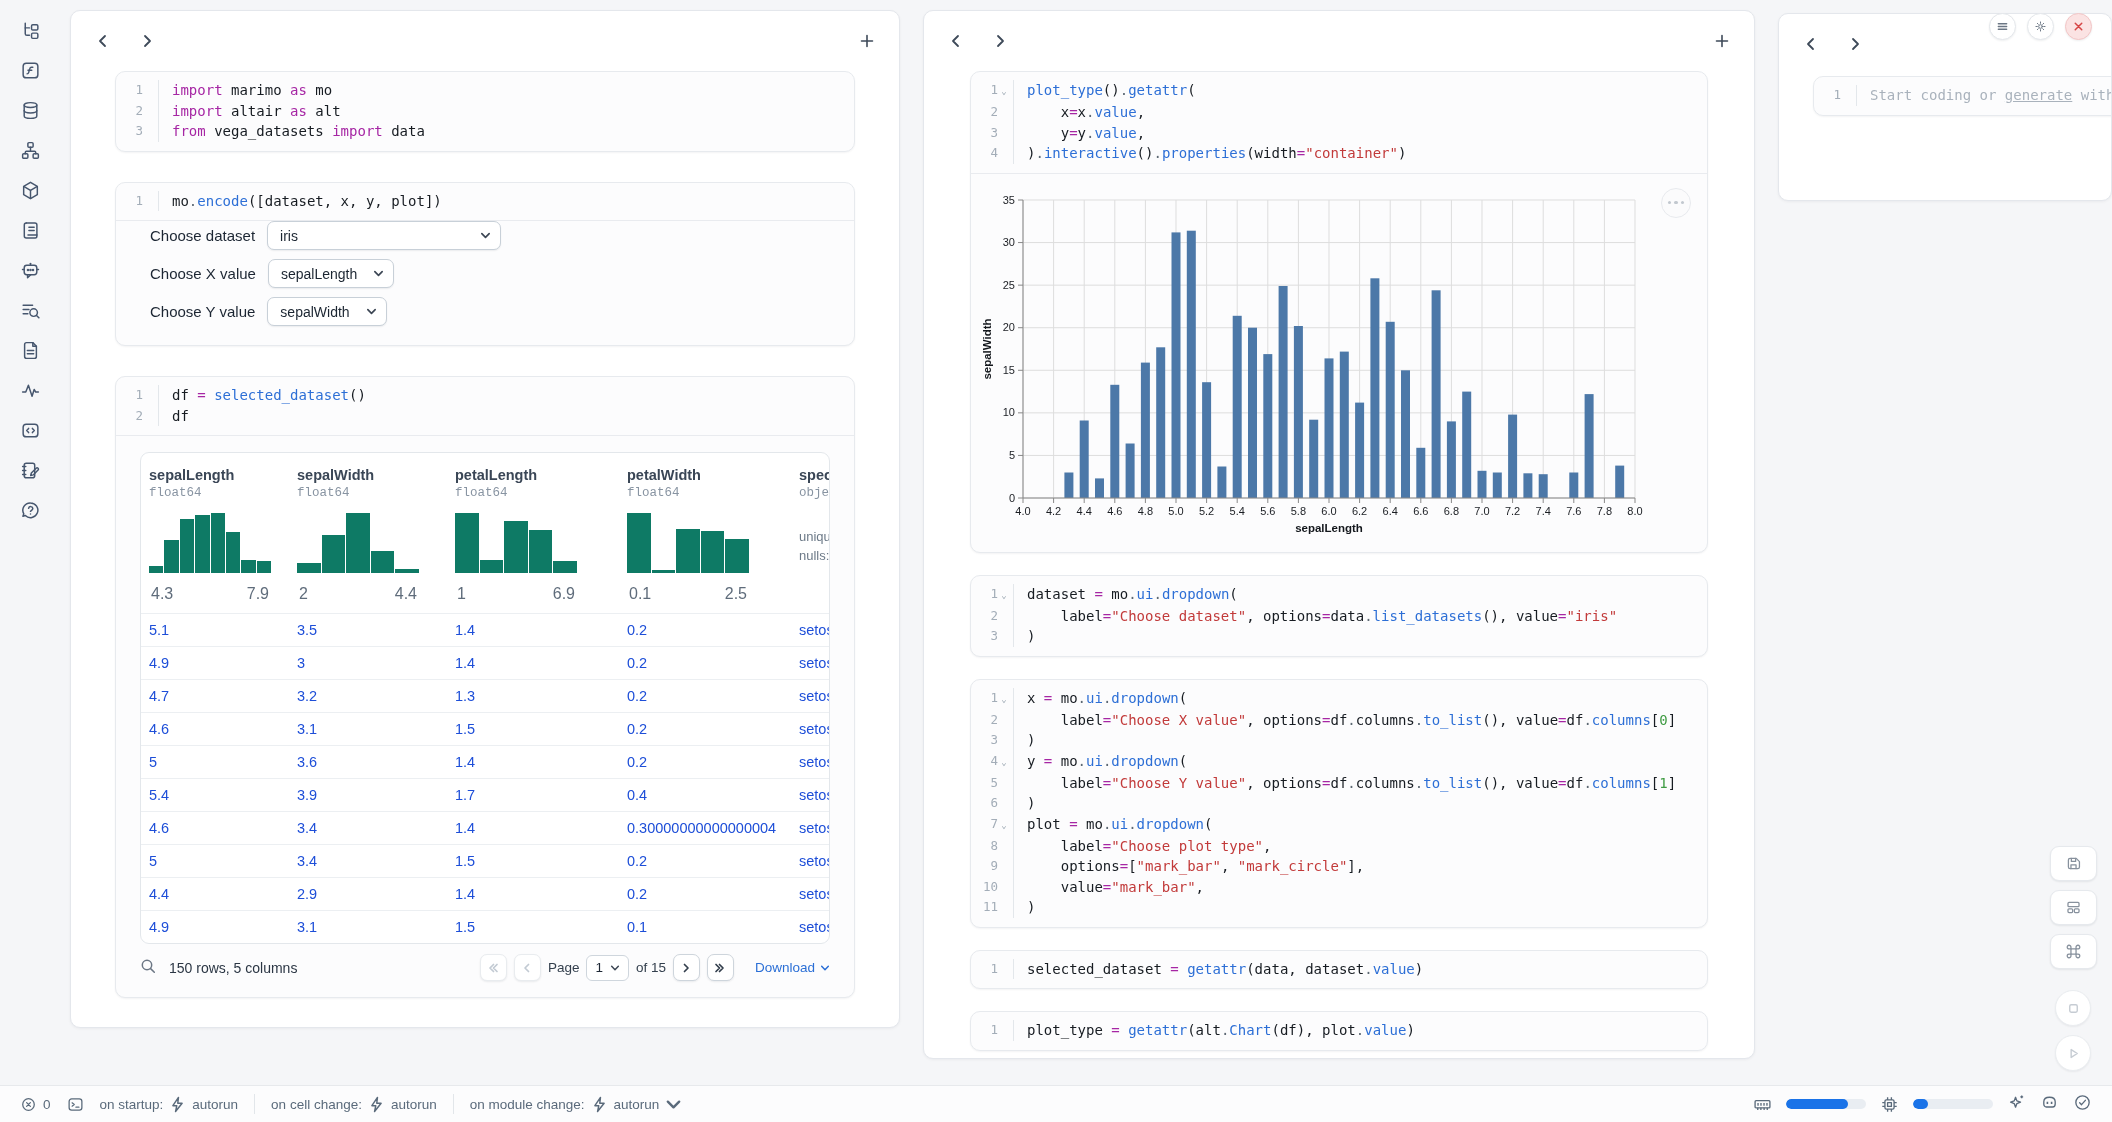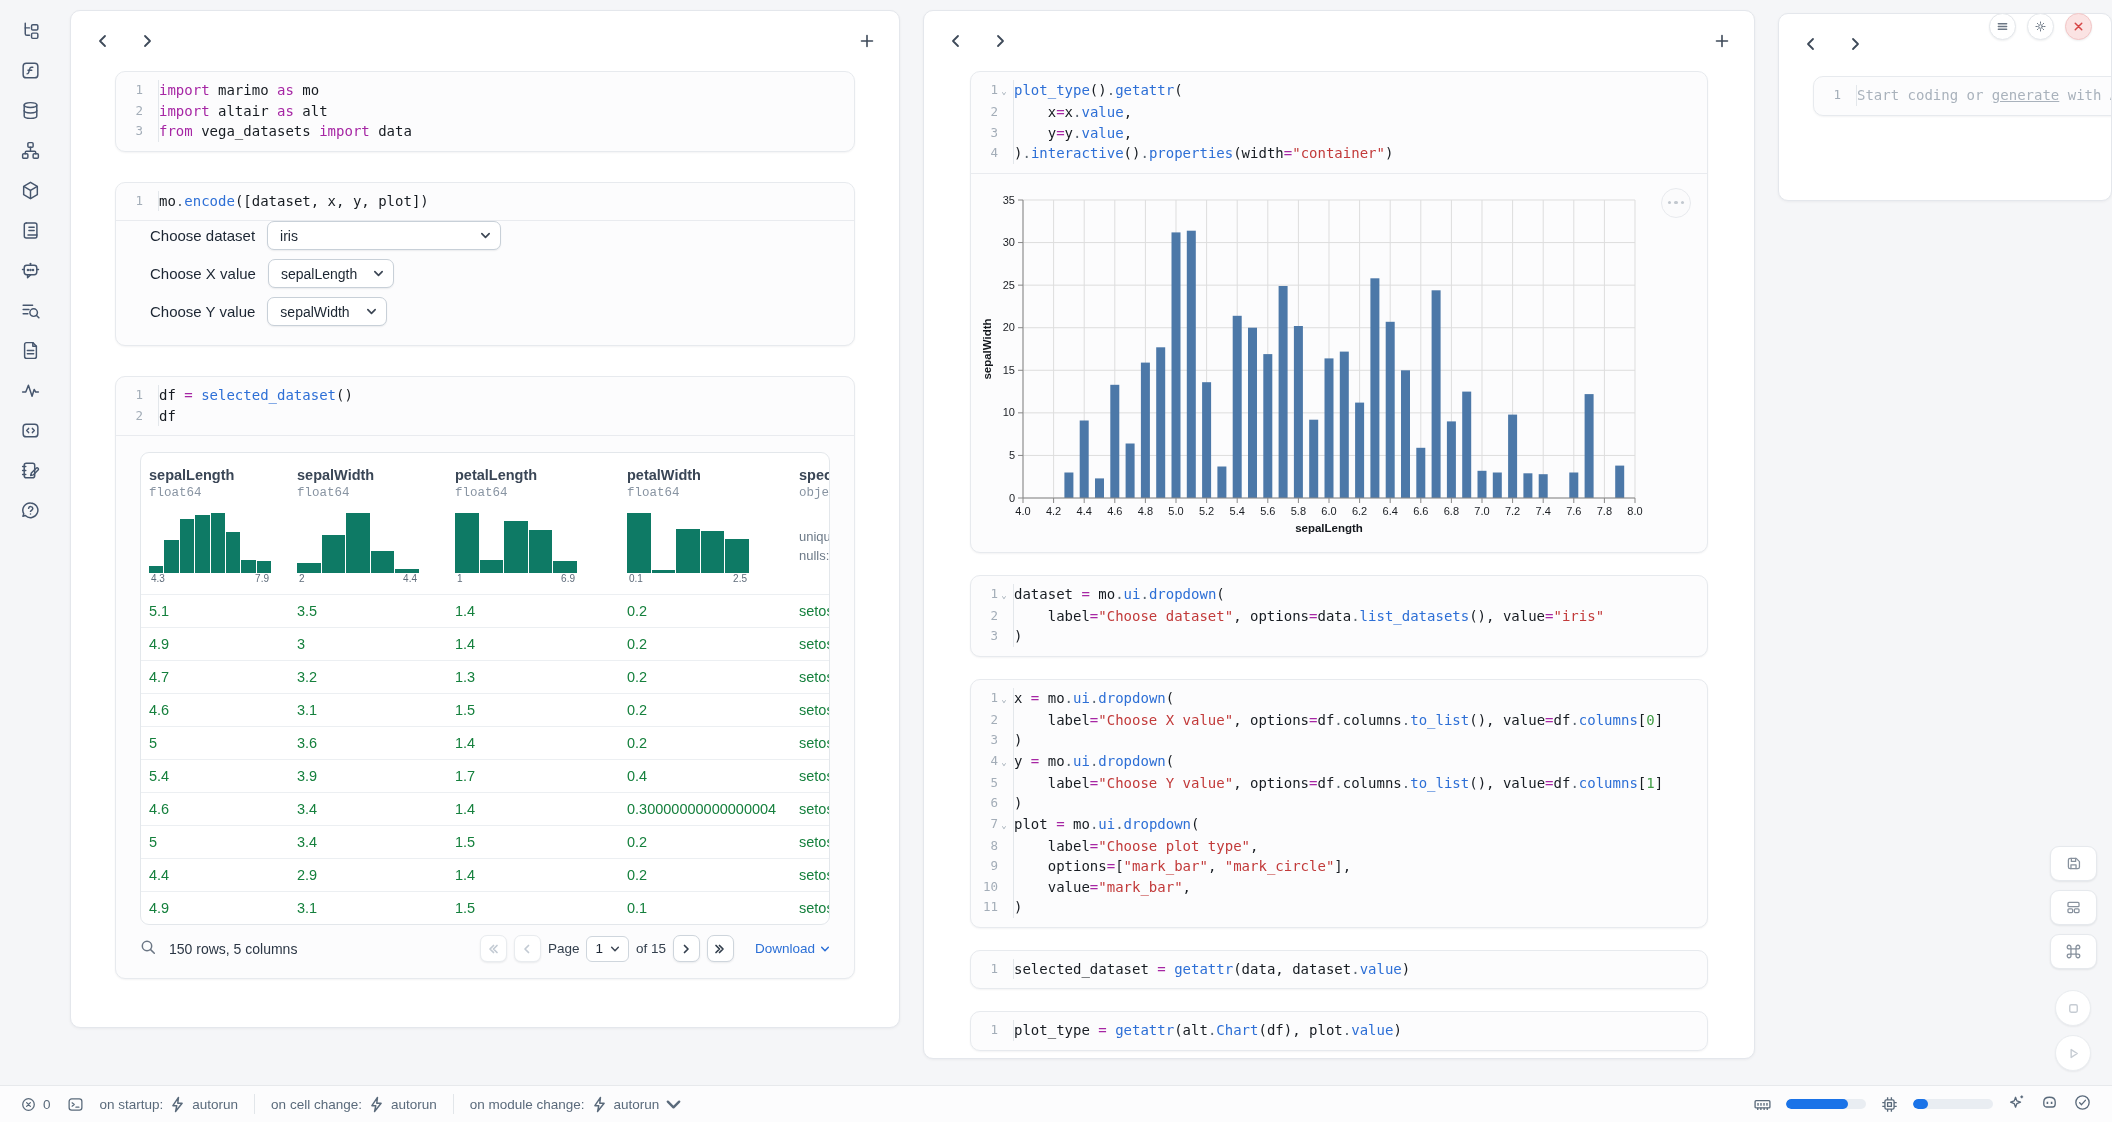--- a/index.html
+++ b/index.html
@@ -28,21 +28,21 @@
   .cell{background:#fcfcfd;border:1px solid #e7eaee;border-radius:10px;
     box-shadow:0 1px 2px rgba(16,24,40,.05);margin:0 44px 30px;overflow:hidden;}
   .mid-panel .cell{margin:0 46px 22px;}
   .codebox{padding:8px 0 9px;}
   .cline{display:flex;font-family:"DejaVu Sans Mono",monospace;font-size:14px;
     line-height:20.5px;white-space:pre;}
   .gut{flex:0 0 42px;display:flex;justify-content:flex-end;color:#a3adb8;font-size:12.5px;
     padding-right:3px;}
   .gut .fold{width:12px;font-size:9px;color:#93a0ac;text-align:center;line-height:22px;}
   .gut .nofold{width:12px;}
-  .csrc{border-left:1px solid #e3e7eb;color:#171c22;flex:1;}
+  .csrc{border-left:1px solid #e3e7eb;padding-left:13px;color:#171c22;flex:1;}
   .tk-k{color:#a626a4;}.tk-o{color:#a626a4;}.tk-f{color:#2d6fd6;}
   .tk-s{color:#c23a3a;}.tk-n{color:#3f9b43;}.tk-d{color:#5c6873;}.tk-t{color:#171c22;}
   .out{border-top:1px solid #e9ebef;}
 
   
   .controls{padding:0 34px 10px;}
   .ctl-row{display:flex;align-items:center;gap:12px;margin:0 0 9px;font-size:15px;color:#1c2633;}
   .sel{display:inline-flex;align-items:center;justify-content:space-between;height:29px;
     border:1px solid #c8d0d8;border-radius:7px;background:#fff;padding:0 9px 0 12px;
     font-size:14px;color:#1b2531;gap:16px;box-shadow:0 1px 1.5px rgba(16,24,40,.07);cursor:pointer;}
@@ -50,24 +50,24 @@
   .sel svg{width:11px;height:11px;color:#3c4654;flex:0 0 auto;}
 
   
   .dtcard{margin:16px 24px 10px;border:1px solid #e3e7eb;border-radius:9px;overflow:hidden;background:#fff;}
   .trow{display:grid;grid-template-columns:148px 158px 172px 172px 1fr;}
   .hcell{padding:14px 0 10px 8px;overflow:hidden;}
   .cname{font-weight:bold;font-size:14.5px;color:#3a4656;white-space:nowrap;}
   .ctype{font-size:12.5px;color:#8894a2;margin-top:3px;white-space:nowrap;font-family:Liberation Mono, monospace;}
   .hist{display:flex;align-items:flex-end;gap:1px;height:60px;width:122px;margin-top:13px;}
   .hist i{flex:1;background:#0e7a65;display:block;}
-  .minmax{display:flex;justify-content:space-between;width:122px;font-size:10px;
-    color:#5f6c7b;margin-top:0;padding:0 2px;align-items:flex-end;}
+  .minmax{display:flex;justify-content:space-between;width:122px;font-size:16px;
+    color:#5f6c7b;margin-top:12px;padding:0 2px;align-items:flex-end;}
   .meta{font-size:13px;color:#6d7a88;margin-top:27px;line-height:19px;white-space:nowrap;}
-  .drow{border-top:1px solid #eceff2;height:33px;align-items:center;font-size:14.5px;color:#15803d;}
+  .drow{border-top:1px solid #eceff2;height:33px;align-items:center;font-size:14.5px;color:#1d4ed8;}
   .dcell{padding-left:8px;white-space:nowrap;overflow:hidden;align-self:center;}
   .tfoot{display:flex;align-items:center;margin:10px 24px 16px;font-size:14px;color:#2b3644;}
   .tfoot-left{display:flex;gap:12px;align-items:center;}
   .pager{display:flex;align-items:center;gap:7px;margin-left:auto;font-size:13.5px;color:#333f4d;}
   .pgbtn{width:27px;height:27px;border-radius:7px;display:flex;align-items:center;justify-content:center;
     background:#fff;border:1px solid #e9ecef;box-shadow:0 1px 2px rgba(16,24,40,.08);
     color:#c2cad3;cursor:pointer;}
   .pgbtn.on{color:#333f4d;border-color:#ced5dc;}
   .pgbtn svg{width:12px;height:12px;}
   .pagesel{height:26px;border:1px solid #cfd6dd;border-radius:6px;background:#fff;display:inline-flex;

